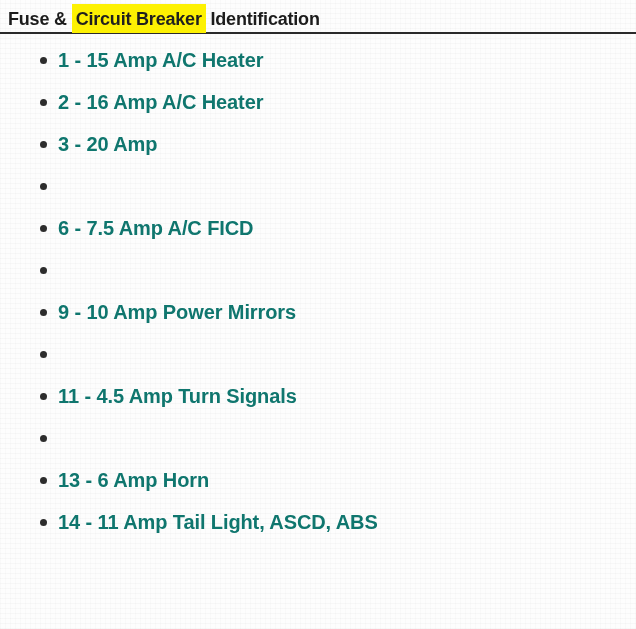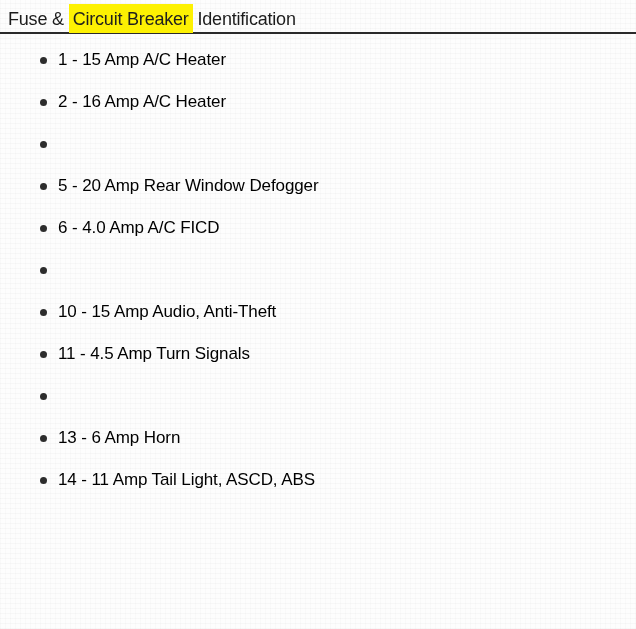--- a/index.html
+++ b/index.html
@@ -16,21 +16,21 @@
       repeating-linear-gradient(0deg, rgba(120,120,120,0.045) 0 1px, transparent 1px 5px),
       repeating-linear-gradient(90deg, rgba(120,120,120,0.03) 0 1px, transparent 1px 5px);
   }
   .header {
     padding: 6px 8px 0 8px;
     border-bottom: 2px solid #2b2b2b;
   }
   .title {
     margin: 0;
     font-size: 18px;
-    font-weight: 400;
+    font-weight: 700;
     color: #1c1c1c;
     letter-spacing: -0.2px;
     line-height: 26px;
     white-space: nowrap;
   }
   mark.hl {
     background: #fdf102;
     color: #1f1f1f;
     padding: 5px 4px 4px 4px;
   }
@@ -48,24 +48,25 @@
   }
   .dot {
     width: 7px;
     height: 7px;
     border-radius: 50%;
     background: #2d2d2d;
     margin-right: 11px;
     flex: none;
   }
   .label {
-    font-size: 17px;
-    color: #000000;
+    font-size: 20px;
+    color: #0f766e;
     letter-spacing: -0.1px;
     white-space: nowrap;
+    font-weight: bold;
   }
 </style>
 </head>
 <body>
 
 <div class="page">
   <div class="header">
     <h1 class="title"><span>Fuse &amp; </span><mark class="hl">Circuit Breaker</mark><span> Identification</span></h1>
   </div>
 
@@ -76,42 +77,45 @@
         <span class="label">1 - 15 Amp A/C Heater</span>
       </li>
 
       <li class="fuse-item">
         <span class="dot"></span>
         <span class="label">2 - 16 Amp A/C Heater</span>
       </li>
 
       <li class="fuse-item">
         <span class="dot"></span>
-      </li>
-
-
-      <li class="fuse-item">
-        <span class="dot"></span>
-        <span class="label">5 - 20 Amp Rear Window Defogger</span>
-      </li>
-
-      <li class="fuse-item">
-        <span class="dot"></span>
-        <span class="label">6 - 4.0 Amp A/C FICD</span>
+        <span class="label">3 - 20 Amp</span>
       </li>
 
 
       <li class="fuse-item">
         <span class="dot"></span>
       </li>
 
+      <li class="fuse-item">
+        <span class="dot"></span>
+        <span class="label">6 - 7.5 Amp A/C FICD</span>
+      </li>
+
 
       <li class="fuse-item">
         <span class="dot"></span>
-        <span class="label">10 - 15 Amp Audio, Anti-Theft</span>
+      </li>
+
+      <li class="fuse-item">
+        <span class="dot"></span>
+        <span class="label">9 - 10 Amp Power Mirrors</span>
+      </li>
+
+      <li class="fuse-item">
+        <span class="dot"></span>
       </li>
 
       <li class="fuse-item">
         <span class="dot"></span>
         <span class="label">11 - 4.5 Amp Turn Signals</span>
       </li>
 
       <li class="fuse-item">
         <span class="dot"></span>
       </li>

